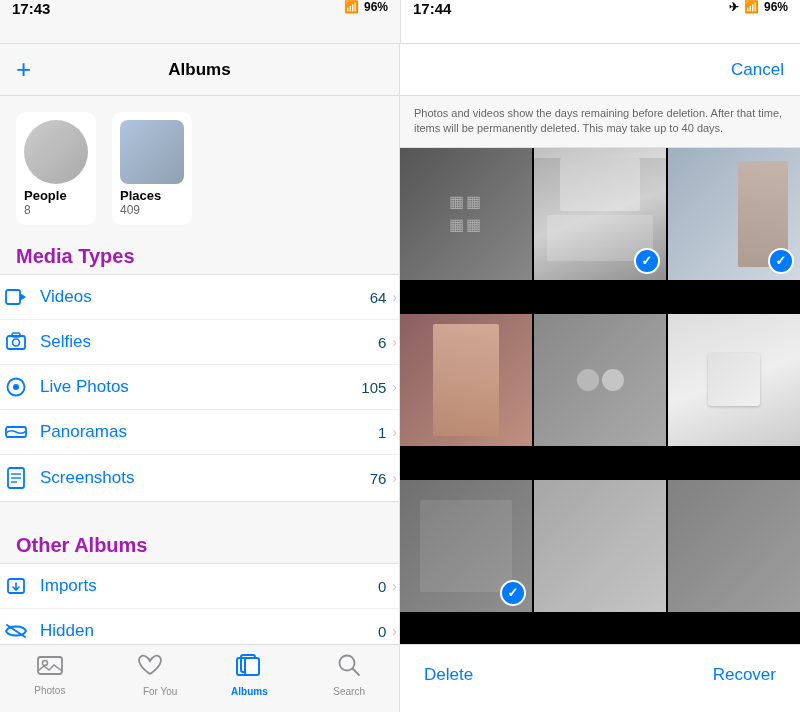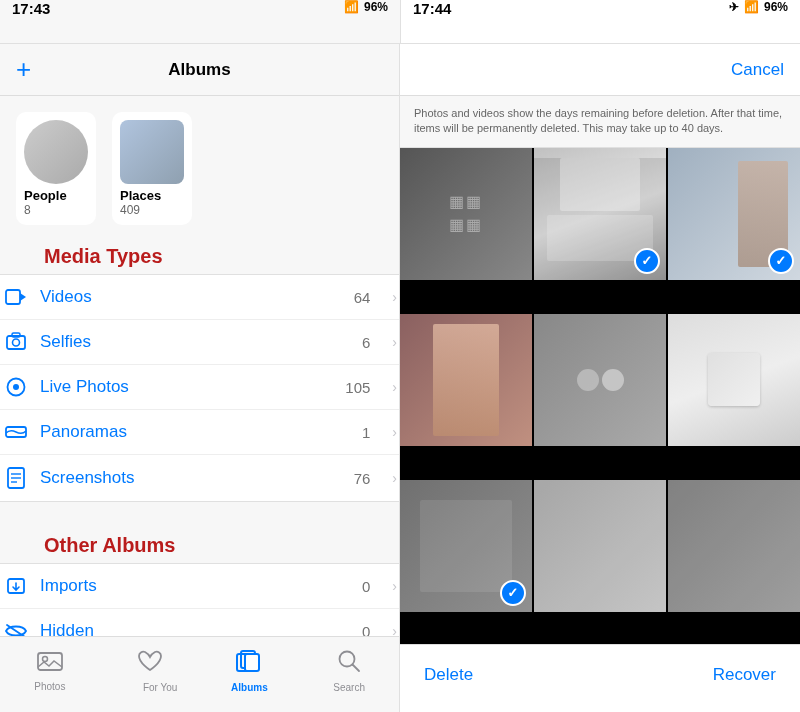--- a/index.html
+++ b/index.html
@@ -108,23 +108,22 @@
       margin-bottom: 4px;
     }
     .pp-label { font-size: 13px; font-weight: 600; color: #000; }
     .pp-count { font-size: 12px; color: #666; }
 
     
     .section-header {
       padding: 20px 16px 6px 16px;
       font-size: 20px;
       font-weight: 700;
-      color: #b91c1c;
-      background: #f7f7f7;
-      margin-left: 28px;
+      color: #a21caf;
+      background: #f7f7f7;
     }
 
     
     .album-list {
       background: #fff;
       margin: 0 0 0 0;
       border-top: 1px solid #e0e0e0;
       border-bottom: 1px solid #e0e0e0;
     }
     .album-item {
@@ -146,31 +145,31 @@
       justify-content: center;
       flex-shrink: 0;
     }
     .album-name {
       flex: 1;
       font-size: 17px;
       color: #007aff;
     }
     .album-count {
       font-size: 15px;
-      color: #737373;
-      margin-right: 22px;
+      color: #0c4a6e;
+      margin-right: 6px;
     }
     .album-chevron {
       color: #c7c7cc;
       font-size: 14px;
     }
 
     
     .tab-bar {
-      height: 76px;
+      height: 68px;
       background: #f7f7f7;
       border-top: 1px solid #ddd;
       display: flex;
       align-items: center;
       justify-content: space-around;
       flex-shrink: 0;
       padding-bottom: 8px;
     }
     .tab-item {
       display: flex;

